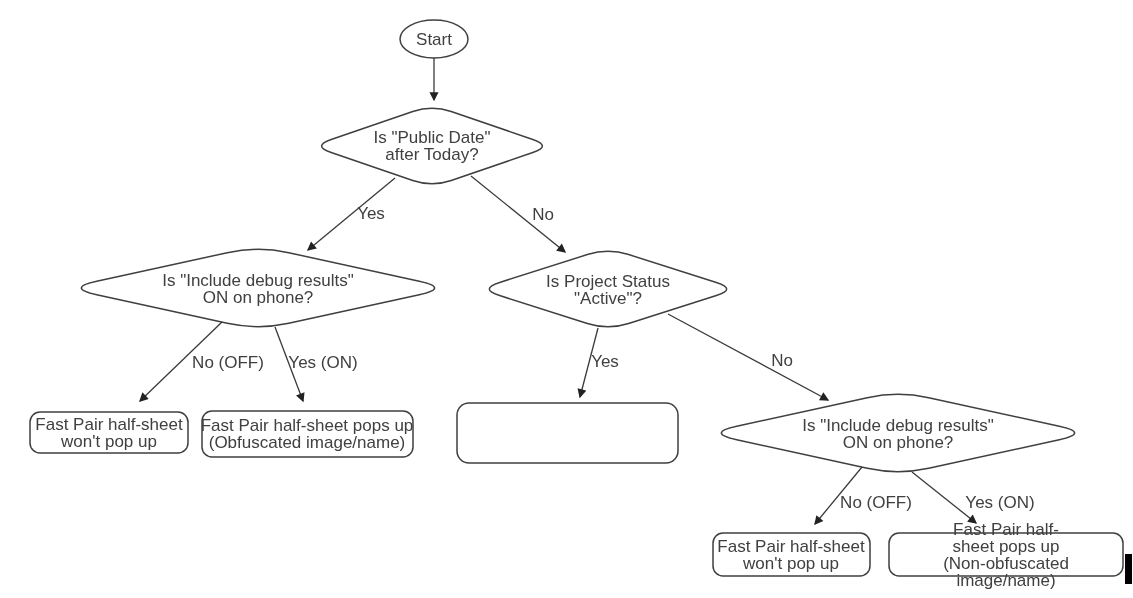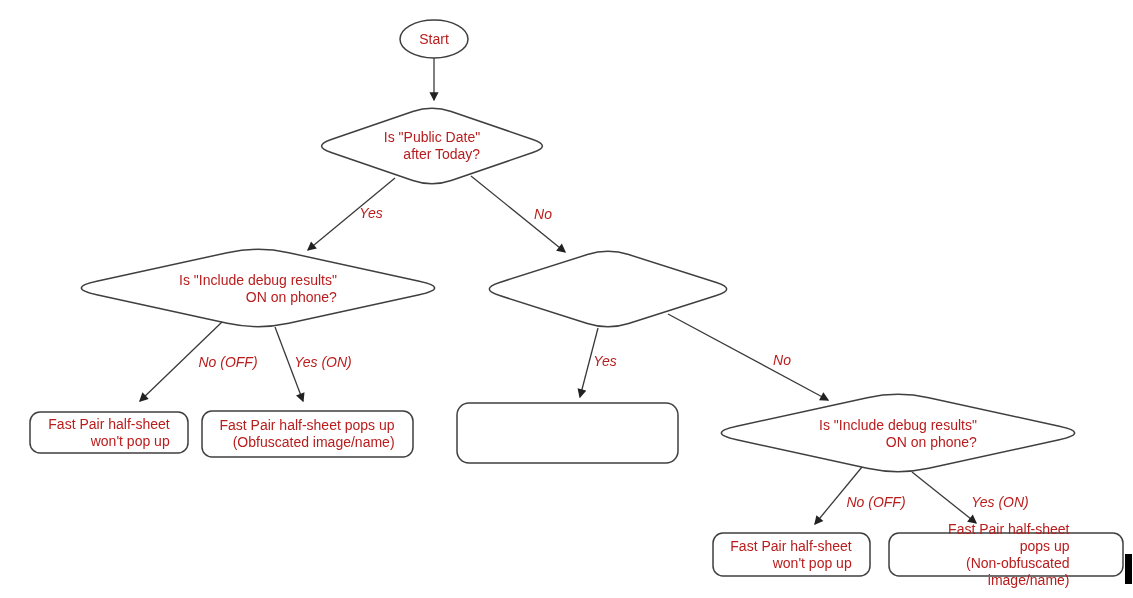--- a/index.html
+++ b/index.html
@@ -29,28 +29,27 @@
   }
   .edge {
     stroke: #3a3a3a;
     stroke-width: 1.3;
     fill: none;
   }
   .node-label, .edge-label {
     position: absolute;
     transform: translate(-50%, -50%);
     white-space: pre-line;
-    text-align: right;
-    color: #b91c1c;
-    font-size: 14px;
+    text-align: center;
+    color: #404040;
+    font-size: 17px;
     line-height: 17px;
   }
   .edge-label {
     white-space: nowrap;
-    font-style: italic;
   }
   .cursor-bar {
     fill: #000000;
   }
 </style>
 </head>
 <body>
 
 <div class="canvas">
 
@@ -85,20 +84,22 @@
     <line class="edge" x1="912" y1="472" x2="976" y2="523" marker-end="url(#arrow)"></line>
 
     <rect class="cursor-bar" x="1125" y="554" width="7" height="30"></rect>
   </svg>
 
   <div class="node-label" style="left:434px; top:39px;">Start</div>
   <div class="node-label" style="left:432px; top:146px;">Is "Public Date"
 after Today?</div>
   <div class="node-label" style="left:258px; top:289px;">Is "Include debug results"
 ON on phone?</div>
+  <div class="node-label" style="left:608px; top:290px;">Is Project Status
+"Active"?</div>
   <div class="node-label" style="left:898px; top:434px;">Is "Include debug results"
 ON on phone?</div>
   <div class="node-label" style="left:109px; top:433px;">Fast Pair half-sheet
 won't pop up</div>
   <div class="node-label" style="left:307px; top:434px;">Fast Pair half-sheet pops up
 (Obfuscated image/name)</div>
   <div class="node-label" style="left:791px; top:555px;">Fast Pair half-sheet
 won't pop up</div>
   <div class="node-label" style="left:1006px; top:555px;">Fast Pair half-sheet pops up
 (Non-obfuscated image/name)</div>

